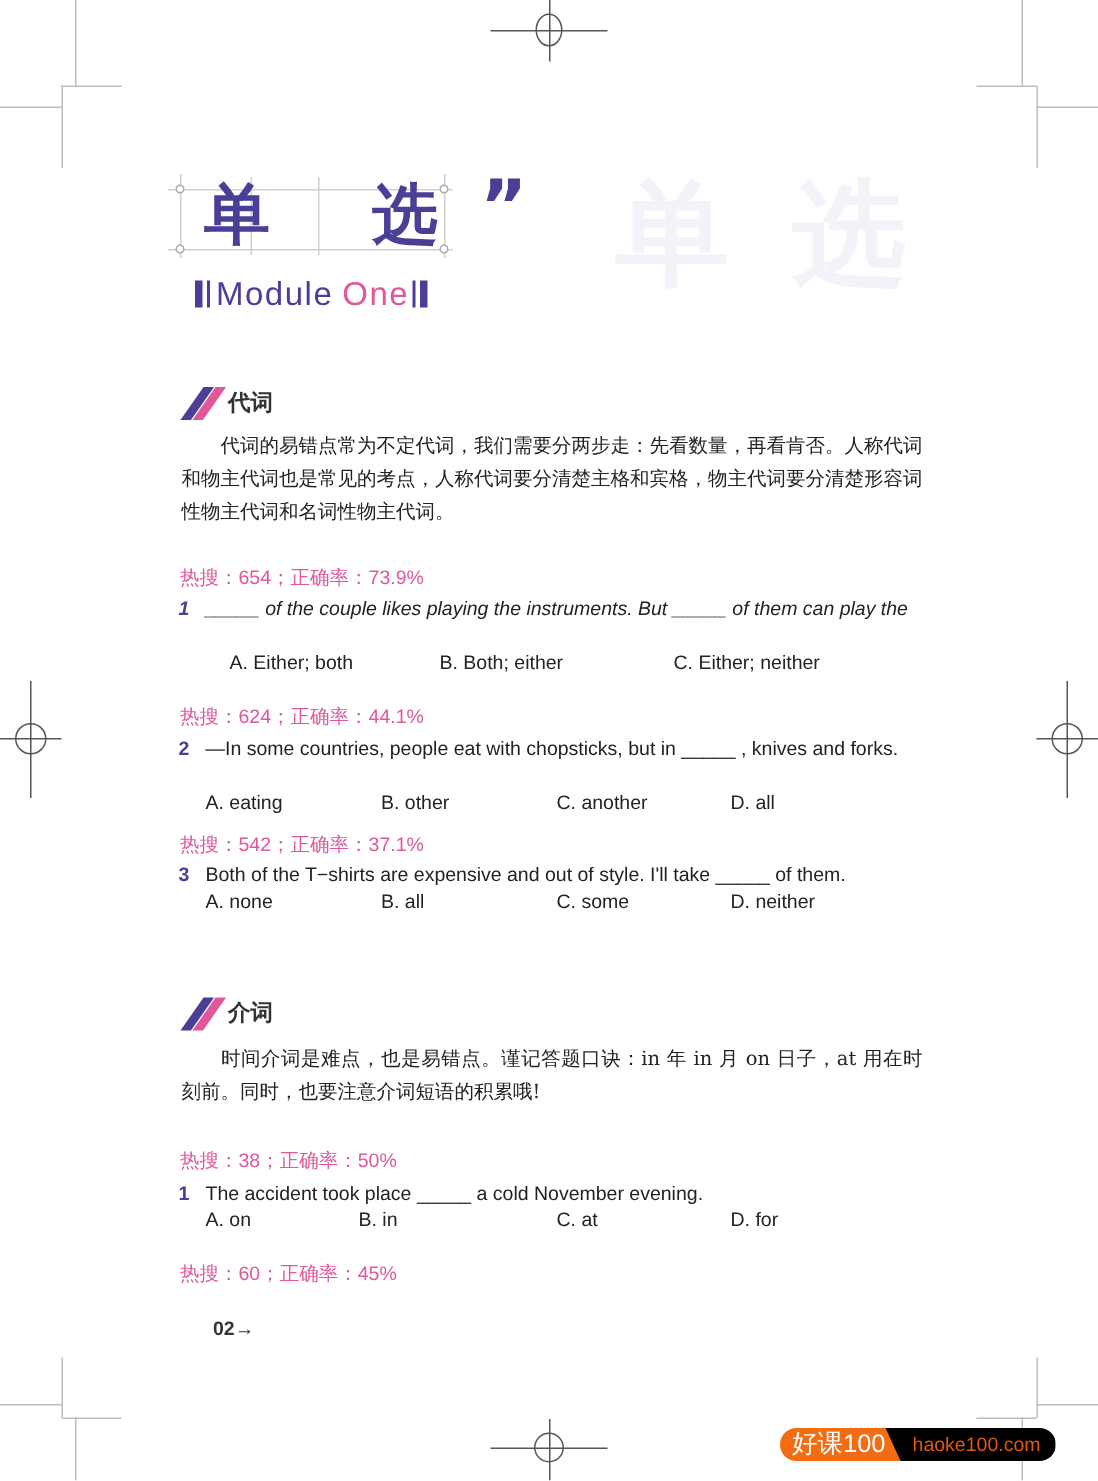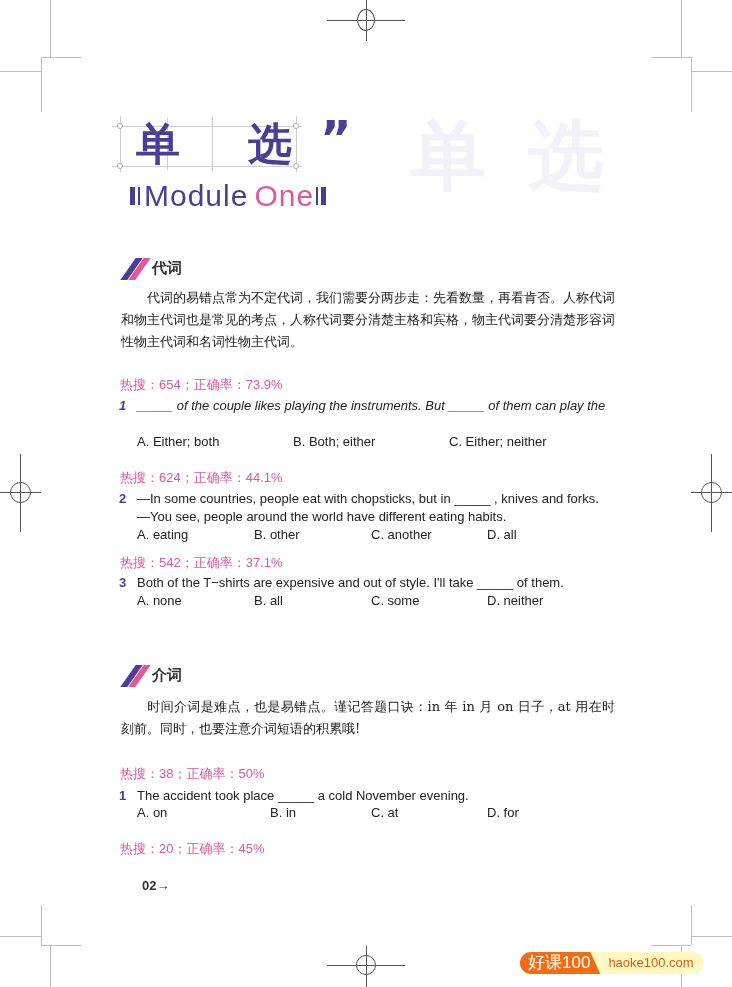--- a/index.html
+++ b/index.html
@@ -9,21 +9,21 @@
   .line { position:absolute; background:#bdbdbd; }
   .line.dark { background:#555; }
 
   
   .title-box { position:absolute; left:120px; top:118px; width:185px; height:52px; }
   .title-box .gl { position:absolute; background:#cfcfcf; }
   .title-box .dot { position:absolute; width:6px; height:6px; border:1px solid #aaa; border-radius:50%; background:#fff; box-sizing:border-box; }
   .title-char { position:absolute; font-family:"DejaVu Sans", sans-serif; font-weight:bold; font-size:44px; color:#4a3f96; line-height:52px; }
   .quote-mark { position:absolute; left:320px; top:112px; font-size:48px; font-weight:bold; color:#4a3f96; font-family:"DejaVu Sans", sans-serif; line-height:52px; }
   .ghost-char { position:absolute; font-family:"DejaVu Sans", sans-serif; font-weight:bold; font-size:76px; color:#f2f2f8; line-height:80px; }
-  .module-line { position:absolute; left:130px; top:183px; height:26px; display:flex; align-items:center; font-size:30px; letter-spacing:1px; }
+  .module-line { position:absolute; left:130px; top:183px; height:26px; display:flex; align-items:center; font-size:22px; letter-spacing:1px; }
   .bar { display:inline-block; background:#4a3f96; height:18px; }
   .module-word { color:#4a3f96; margin-left:4px; }
   .module-one { color:#e0579a; margin-left:6px; }
 
   
   .sec-head { position:absolute; left:120px; display:flex; align-items:center; }
   .slash-icon { width:26px; height:20px; position:relative; }
   .slash-icon i { position:absolute; top:0; width:7px; height:22px; transform:skewX(-35deg); }
   .sec-title { font-family:"DejaVu Sans", sans-serif; font-weight:bold; font-size:15px; color:#333; margin-left:6px; }
 
@@ -36,21 +36,21 @@
   .qbody { display:inline; }
   .qcont { padding-left:18px; }
   .opts { position:absolute; font-size:13px; color:#222; }
   .opt { position:absolute; white-space:nowrap; }
 
   .page-num { position:absolute; left:142px; top:878px; font-size:13px; color:#333; }
   .page-num b { font-weight:bold; }
 
   .wm { position:absolute; left:520px; top:952px; height:22px; display:flex; align-items:stretch; }
   .wm-left { background:#f36c12; color:#fff; font-size:17px; line-height:22px; padding:0 10px 0 8px; border-radius:11px 0 0 11px; position:relative; }
-  .wm-right { background:#fef9c3; color:#e5580c; font-size:13px; line-height:22px; padding:0 10px 0 18px; border-radius:0 11px 11px 0; clip-path:polygon(0 0,100% 0,100% 100%,10px 100%); margin-left:-10px; }
+  .wm-right { background:#000000; color:#e5580c; font-size:13px; line-height:22px; padding:0 10px 0 18px; border-radius:0 11px 11px 0; clip-path:polygon(0 0,100% 0,100% 100%,10px 100%); margin-left:-10px; }
 </style>
 </head>
 <body>
 
 <div>
 
   <div class="line" style="left:50px;top:0;width:1px;height:57px;"></div>
   <div class="line" style="left:41px;top:57px;width:40px;height:1px;"></div>
   <div class="line" style="left:0;top:71px;width:41px;height:1px;"></div>
   <div class="line" style="left:41px;top:57px;width:1px;height:55px;"></div>
@@ -129,29 +129,28 @@
   </span>
   <span class="sec-title">代词</span>
 </div>
 <div class="para" style="top:287px;"><span class="indent"></span><span>代词的易错点常为不定代词，我们需要分两步走：先看数量，再看肯否。人称代词和物主代词也是常见的考点，人称代词要分清楚主格和宾格，物主代词要分清楚形容词性物主代词和名词性物主代词。</span></div>
 
 <div class="stat" style="top:376px;">热搜：654；正确率：73.9%</div>
 <div class="q" style="top:397px;font-style:italic;">
   <span class="qnum">1</span><span class="qbody">_____ of the couple likes playing the instruments. But _____ of them can play the</span>
 </div>
 <div class="opts" style="top:434px;left:137px;">
-  <span class="opt" style="left:0;">A. Either; both</span>
+  <span class="opt" style="left:16px;">A. Either; both</span>
   <span class="opt" style="left:156px;">B. Both; either</span>
   <span class="opt" style="left:312px;">C. Either; neither</span>
 </div>
 
 <div class="stat" style="top:469px;">热搜：624；正确率：44.1%</div>
 <div class="q" style="top:490px;">
   <span class="qnum">2</span><span class="qbody">—In some countries, people eat with chopsticks, but in _____ , knives and forks.</span>
-  <div class="qcont">—You see, people around the world have different eating habits.</div>
 </div>
 <div class="opts" style="top:527px;left:137px;">
   <span class="opt" style="left:0;">A. eating</span>
   <span class="opt" style="left:117px;">B. other</span>
   <span class="opt" style="left:234px;">C. another</span>
   <span class="opt" style="left:350px;">D. all</span>
 </div>
 
 <div class="stat" style="top:554px;">热搜：542；正确率：37.1%</div>
 <div class="q" style="top:574px;">
@@ -172,26 +171,26 @@
   <span class="sec-title">介词</span>
 </div>
 <div class="para" style="top:696px;"><span class="indent"></span><span>时间介词是难点，也是易错点。谨记答题口诀：in 年 in 月 on 日子，at 用在时刻前。同时，也要注意介词短语的积累哦!</span></div>
 
 <div class="stat" style="top:765px;">热搜：38；正确率：50%</div>
 <div class="q" style="top:787px;">
   <span class="qnum">1</span><span class="qbody">The accident took place _____ a cold November evening.</span>
 </div>
 <div class="opts" style="top:805px;left:137px;">
   <span class="opt" style="left:0;">A. on</span>
-  <span class="opt" style="left:133px;">B. in</span>
+  <span class="opt" style="left:102px;">B. in</span>
   <span class="opt" style="left:234px;">C. at</span>
   <span class="opt" style="left:350px;">D. for</span>
 </div>
 
-<div class="stat" style="top:840px;">热搜：20；正确率：45%</div>
+<div class="stat" style="top:840px;">热搜：60；正确率：45%</div>
 
 <div class="page-num">
   <b>02</b><span>→</span>
 </div>
 
 <div class="wm">
   <span class="wm-left">好课100</span>
   <span class="wm-right">haoke100.com</span>
 </div>
 

